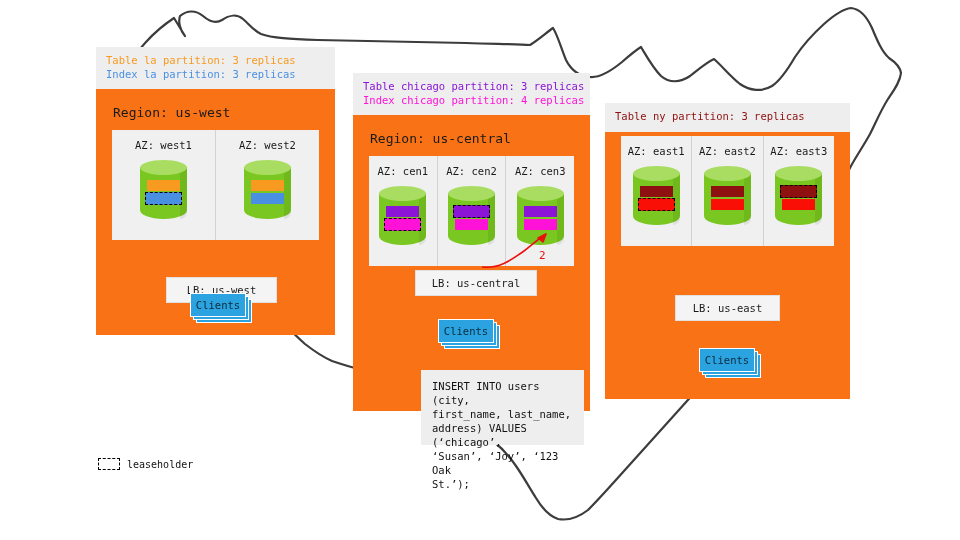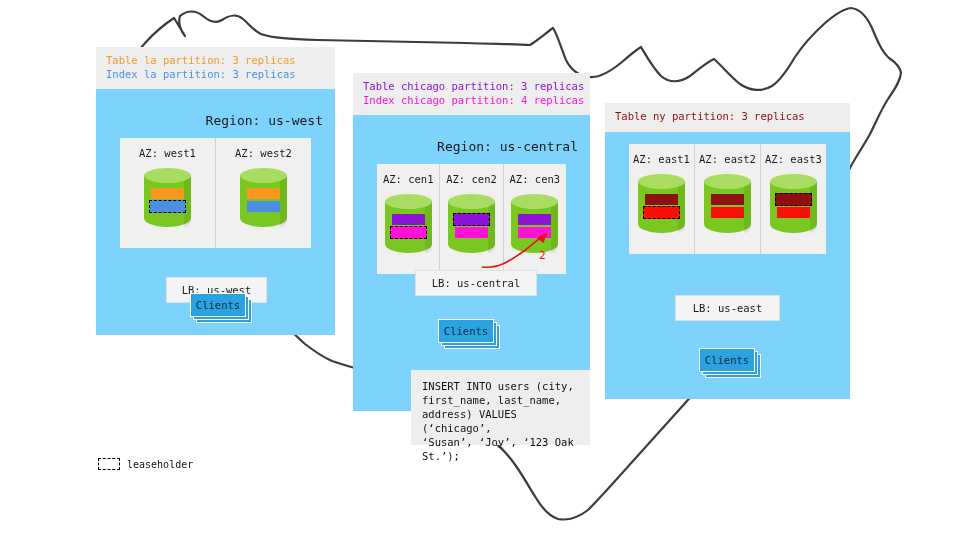--- a/index.html
+++ b/index.html
@@ -9,21 +9,21 @@
   }
   #stage{position:absolute;left:0;top:0;width:960px;height:540px;}
   #usmap{position:absolute;left:0;top:0;width:960px;height:540px;}
 
   
   .panel{position:absolute;}
   .panel-header{
     background:#eeeeee;padding:7px 10px 8px 10px;box-sizing:border-box;
   }
   .hdr-line{font-size:10.5px;line-height:13.5px;white-space:pre;letter-spacing:0px;}
-  .region-box{background:#7dd3fc;box-sizing:border-box;padding:12px;text-align:right;}
+  .region-box{background:#f97316;box-sizing:border-box;padding:4px;}
   .region-title{
     font-size:13px;color:#1a1a1a;padding:12px 0 10px 13px;white-space:pre;
   }
   .az-strip{
     background:#f0f0f0;margin:0 12px;display:flex;position:relative;
   }
   .az-cell{
     flex:1 1 0;display:flex;flex-direction:column;align-items:center;
     padding:9px 0 14px 0;position:relative;
   }
@@ -426,21 +426,21 @@
           <div class="cyl">
             <div class="body"></div>
             <div class="shade"></div>
             <div class="top"></div>
             <div class="band b1" style="background:#f79a1f"></div>
             <div class="band b2" style="background:#4a90e2"></div>
           </div>
         </div>
       </div>
     </div>
-    <div class="lb-box" style="left:70px;top:230px;width:101px;">LB: us-west</div>
+    <div class="lb-box" style="left:70px;top:230px;width:111px;">LB: us-west</div>
     <div class="clients" style="left:94px;top:246px;">
       <div class="sheet s3"></div>
       <div class="sheet s2"></div>
       <div class="sheet s1"></div>
       <div class="lbl">Clients</div>
     </div>
   </div>
 
   <div class="panel" style="left:353px;top:73px;width:237px;">
     <div class="panel-header">
@@ -490,21 +490,21 @@
       <div class="lbl">Clients</div>
     </div>
   </div>
 
   <svg style="position:absolute;left:480px;top:225px;width:100px;height:50px;" viewBox="0 0 100 50">
     <path d="M2,42 C18,44 30,36 44,26 C52,20 58,14 66,9" fill="none" stroke="#e8120e" stroke-width="1.6"></path>
     <path d="M66,9 L58,13 L63,17 Z" fill="#e8120e" stroke="#e8120e" stroke-width="1.6" stroke-linejoin="round"></path>
   </svg>
   <div class="arrow-num" style="left:539px;top:249px;">2</div>
 
-  <div class="sql-box" style="left:411px;top:370px;width:179px;height:75px;">INSERT INTO users (city,
+  <div class="sql-box" style="left:421px;top:370px;width:163px;height:75px;">INSERT INTO users (city,
 first_name, last_name,
 address) VALUES (‘chicago’,
 ‘Susan’, ‘Joy’, ‘123 Oak
 St.’);</div>
 
   <div class="panel" style="left:605px;top:103px;width:245px;">
     <div class="panel-header">
       <div class="hdr-line" style="color:#8f1010">Table ny partition: 3 replicas</div>
     </div>
     <div class="region-box" style="height:267px;">

